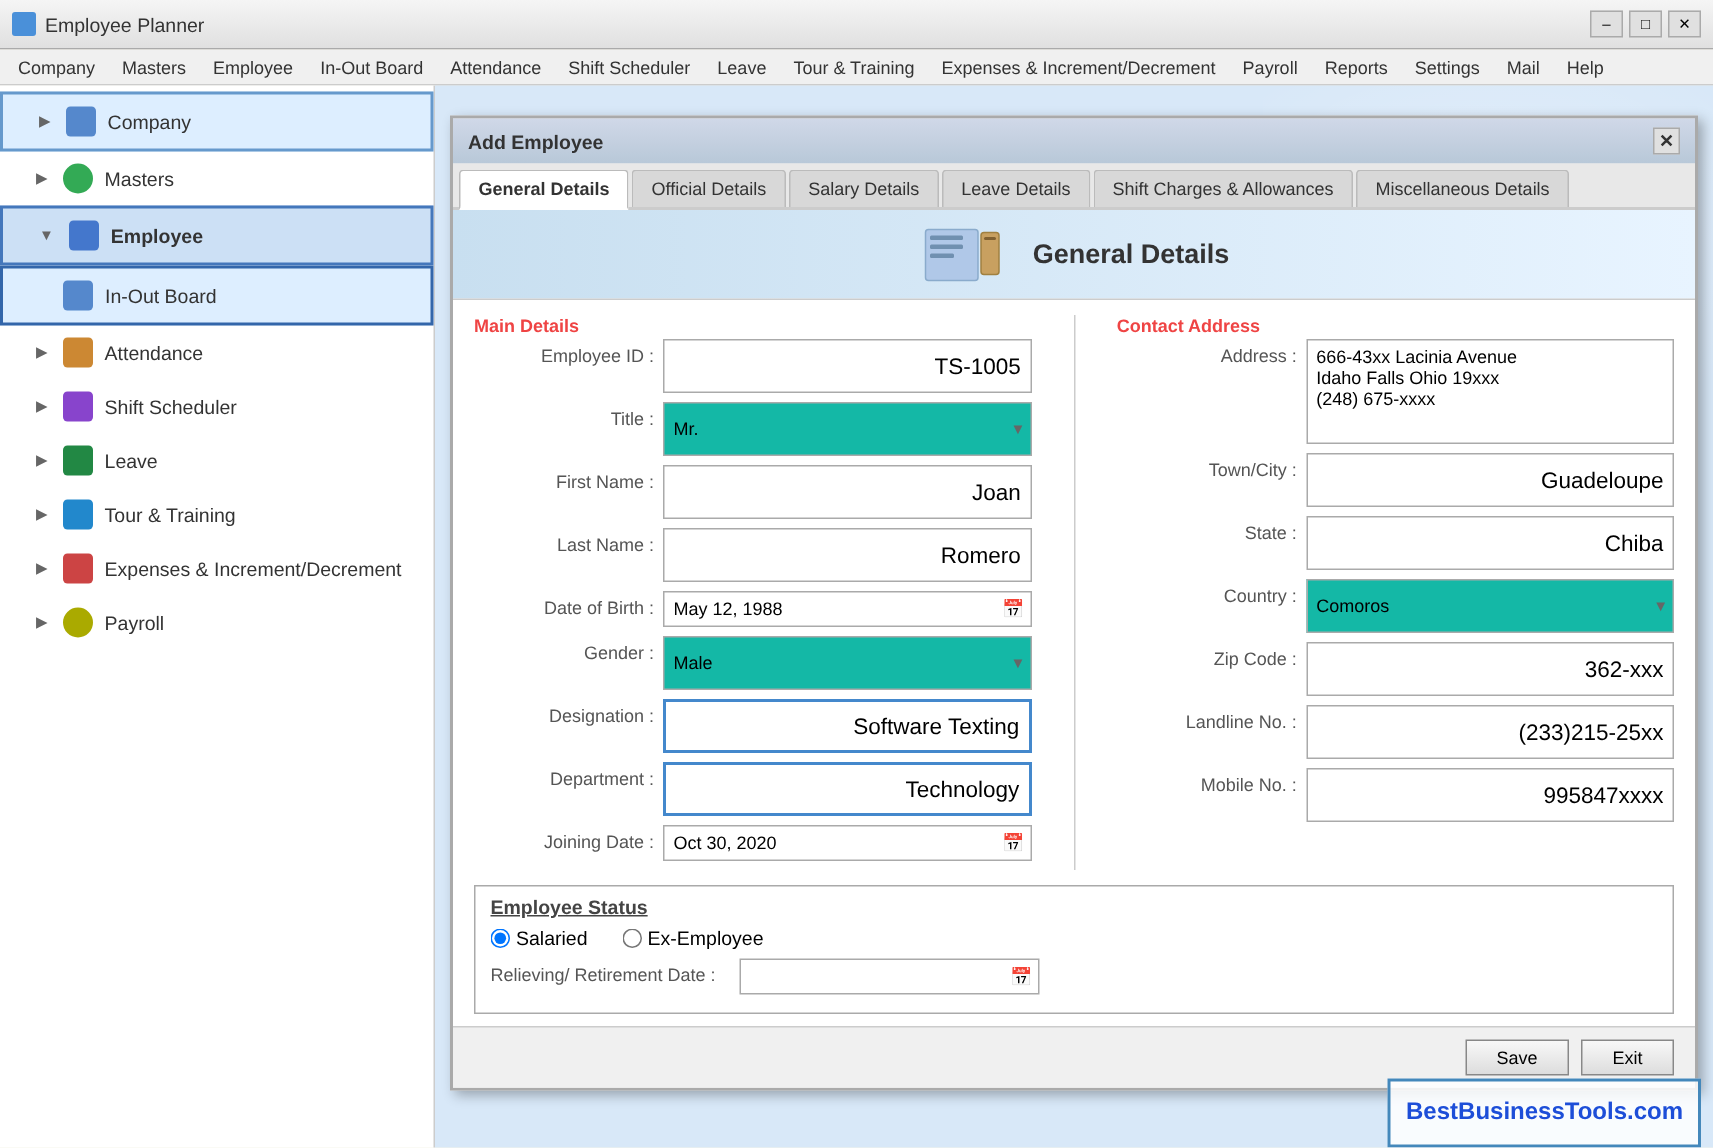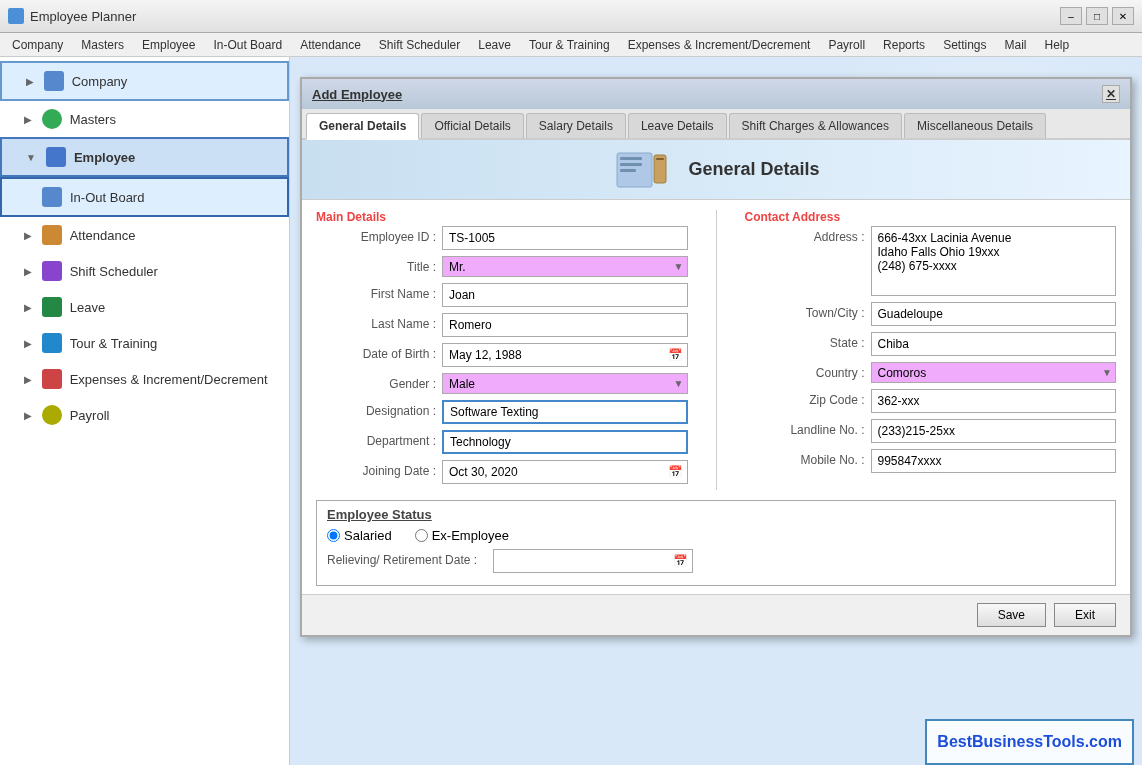--- a/index.html
+++ b/index.html
@@ -109,21 +109,20 @@
     }
     .dialog-titlebar {
       background: linear-gradient(to bottom, #d0d8e8, #b8c8d8);
       padding: 6px 10px;
       font-size: 14px;
       font-weight: bold;
       display: flex;
       justify-content: space-between;
       align-items: center;
       color: #333;
-      text-decoration: underline;
     }
     .dialog-close-btn {
       width: 18px; height: 18px;
       background: #e0e0e0;
       border: 1px solid #aaa;
       display: flex; align-items: center; justify-content: center;
       cursor: pointer;
       font-size: 12px;
     }
 
@@ -193,40 +192,41 @@
     .form-label {
       width: 120px;
       flex-shrink: 0;
       color: #555;
       font-size: 12px;
       padding-top: 4px;
       text-align: right;
     }
     .form-control {
       flex: 1;
-      height: 24px;
+      height: 36px;
       border: 1px solid #aaa;
       padding: 2px 6px;
-      font-size: 12px;
+      font-size: 15px;
       background: #fff;
+      text-align: right;
     }
     .form-control.highlighted { border: 2px solid #4488cc; }
     .select-wrapper {
       flex: 1;
       position: relative;
       display: flex;
       align-items: center;
     }
     .select-wrapper select {
       width: 100%;
-      height: 21px;
+      height: 36px;
       border: 1px solid #aaa;
       padding: 2px 20px 2px 6px;
       font-size: 12px;
-      background: #f0abfc;
+      background: #14b8a6;
       appearance: none;
       -webkit-appearance: none;
     }
     .select-arrow {
       position: absolute;
       right: 4px;
       pointer-events: none;
       font-size: 10px;
       color: #666;
     }

